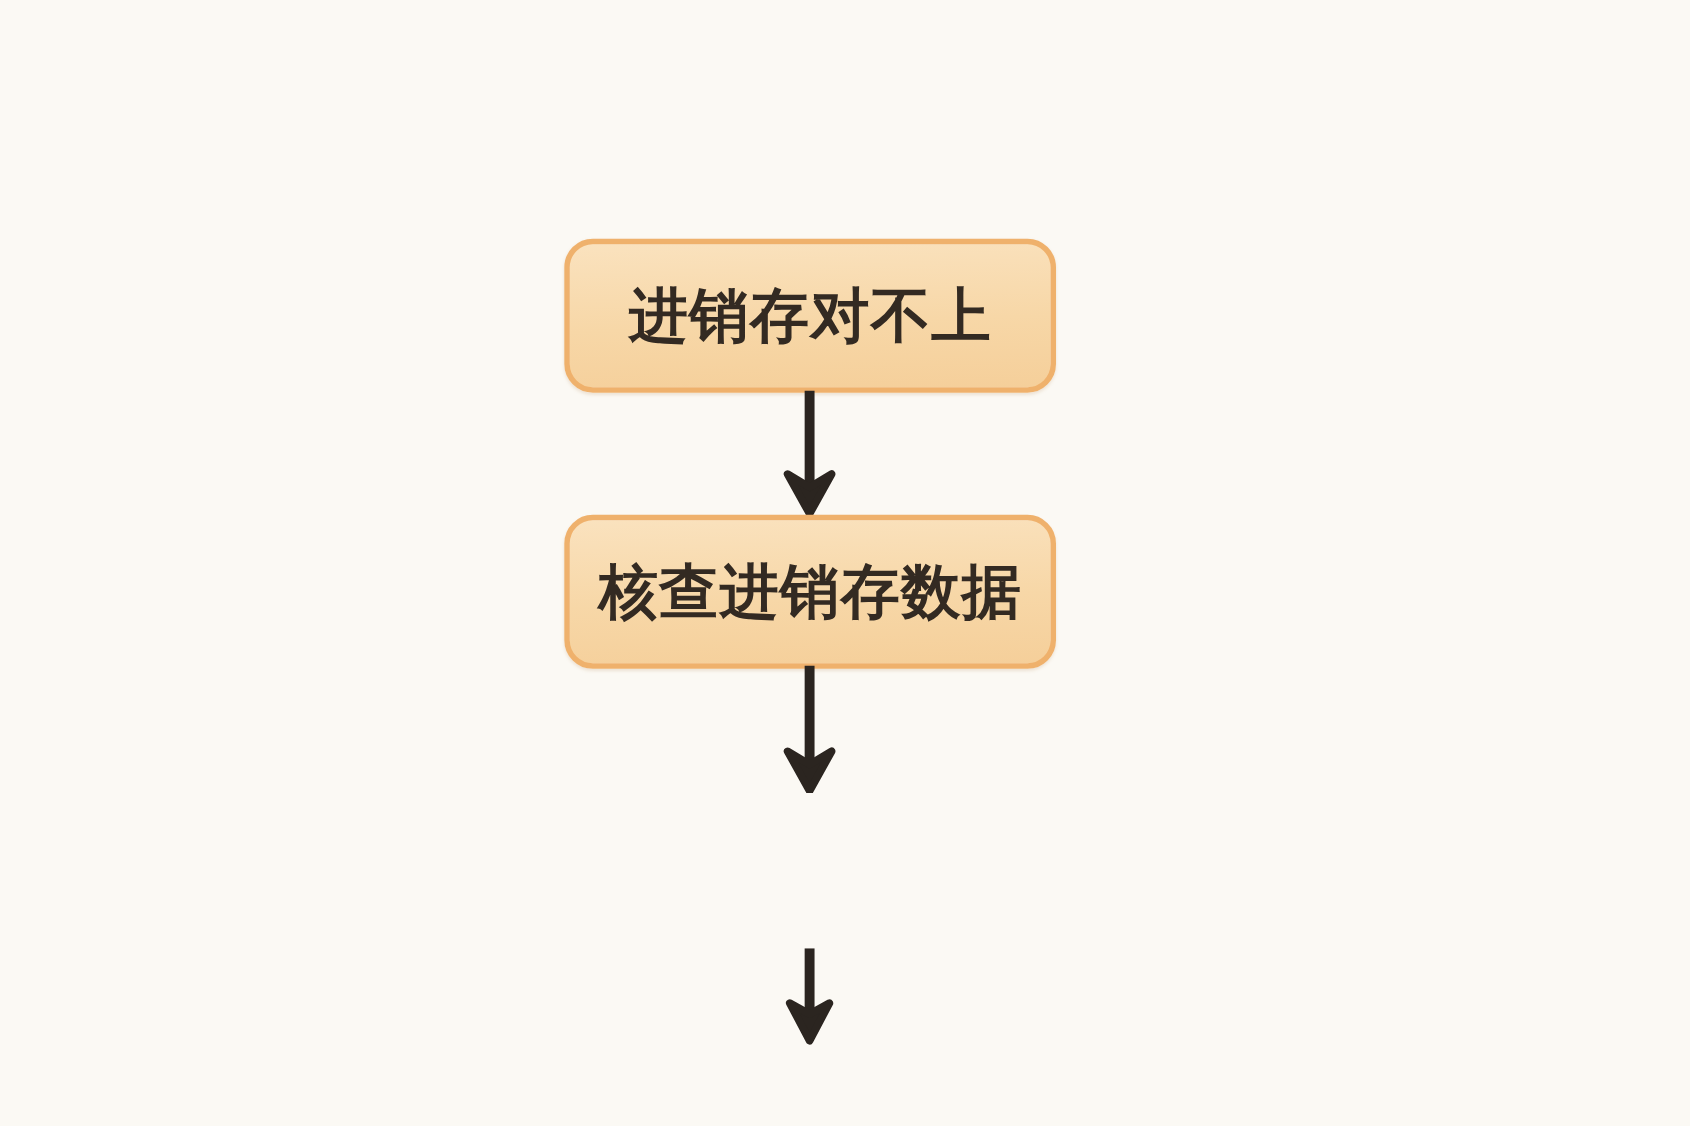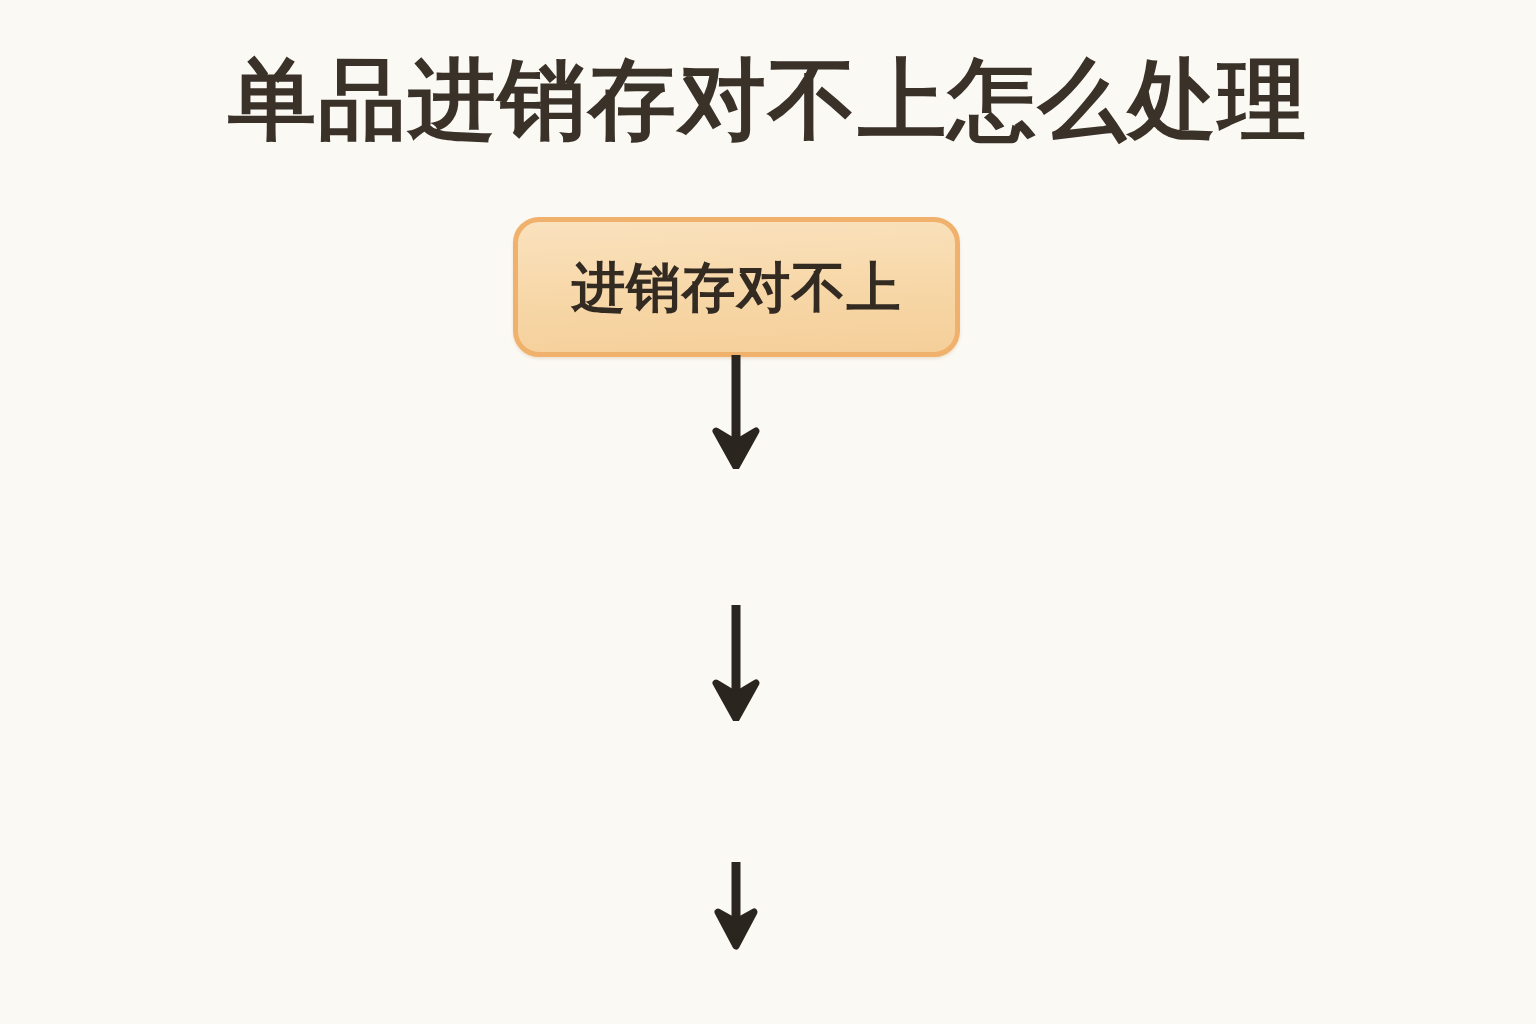--- a/index.html
+++ b/index.html
@@ -77,33 +77,35 @@
 
   #connector-0 { top: 355px; height: 114px; }
   #connector-1 { top: 605px; height: 116px; }
   #connector-2 { top: 862px; height: 162px; }
 </style>
 </head>
 <body>
 
 <div id="canvas">
 
-  <div class="chart-title">单品进销存对不上怎么处理</div>
 
   <div class="node" id="node-0">
     <span class="node-label">进销存对不上</span>
   </div>
 
   <div class="connector" id="connector-0">
     <svg width="52" height="114" viewBox="0 0 52 114" aria-hidden="true">
       <line x1="26" y1="0" x2="26" y2="96" stroke="#2B2520" stroke-width="9" stroke-linecap="butt"></line>
       <path d="M26 112 L6 76 L26 88 L46 76 Z" fill="#2B2520" stroke="#2B2520" stroke-width="7" stroke-linejoin="round"></path>
     </svg>
   </div>
 
+  <div class="node" id="node-1">
+    <span class="node-label">核查进销存数据</span>
+  </div>
 
   <div class="connector" id="connector-1">
     <svg width="52" height="116" viewBox="0 0 52 116" aria-hidden="true">
       <line x1="26" y1="0" x2="26" y2="98" stroke="#2B2520" stroke-width="9" stroke-linecap="butt"></line>
       <path d="M26 114 L6 78 L26 90 L46 78 Z" fill="#2B2520" stroke="#2B2520" stroke-width="7" stroke-linejoin="round"></path>
     </svg>
   </div>
 
 
   <div class="connector" id="connector-2">

